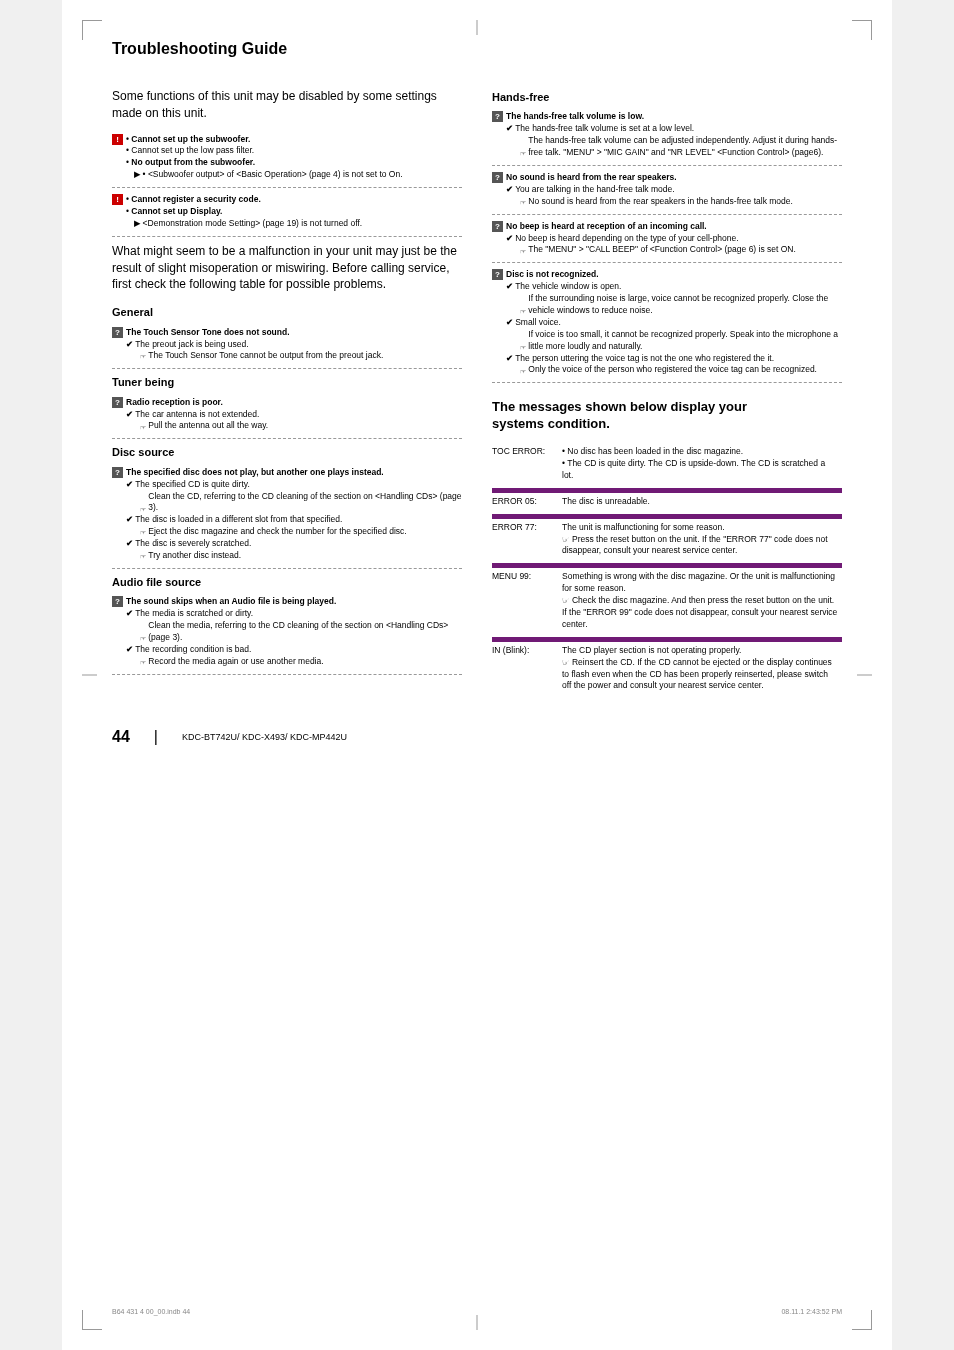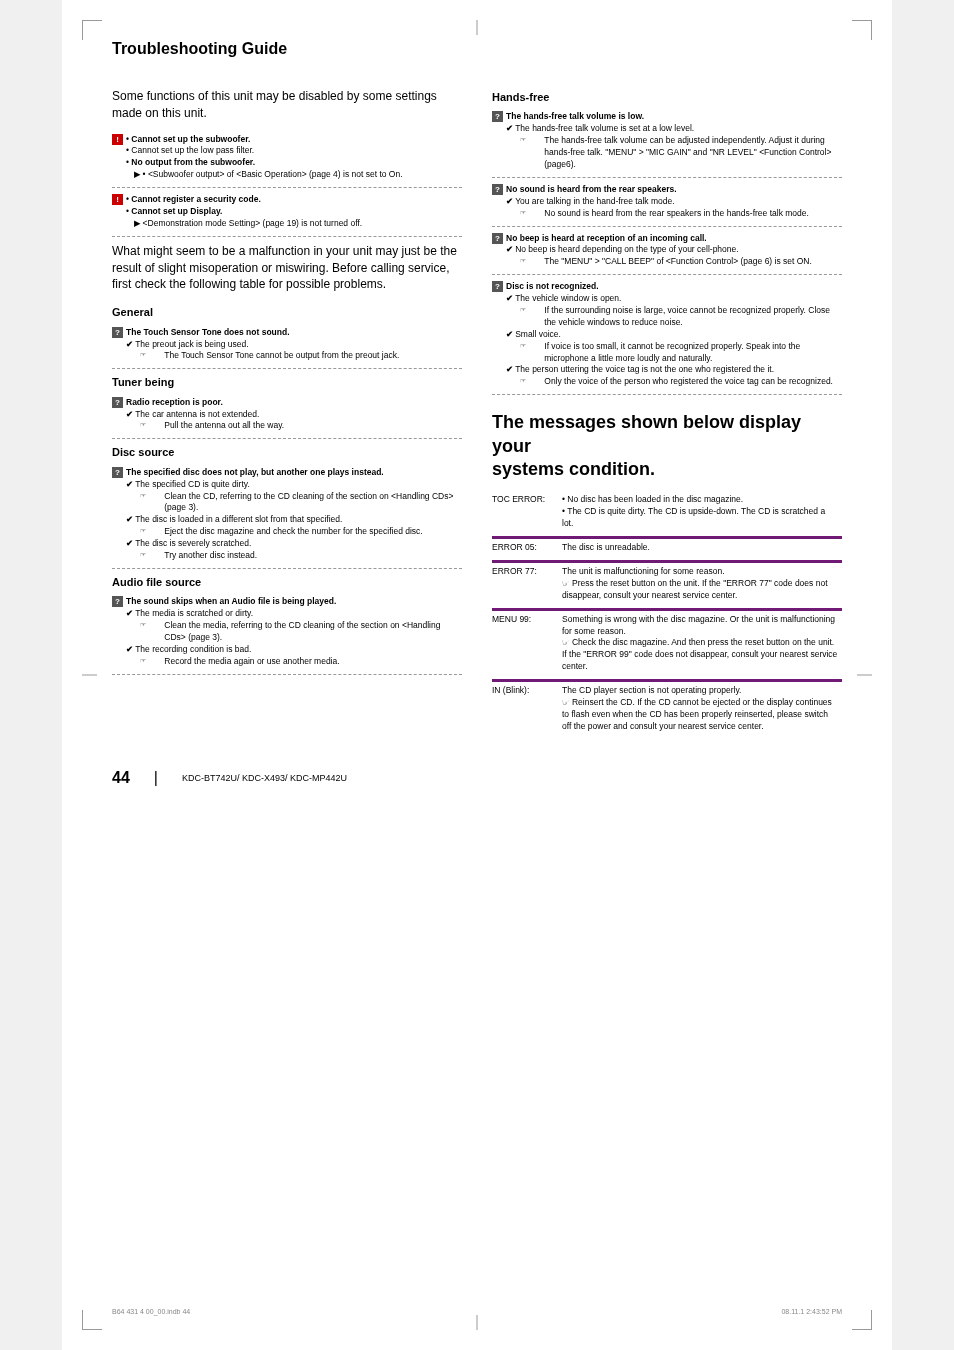--- a/index.html
+++ b/index.html
@@ -138,33 +138,33 @@
       gap: 2px;
       font-size: 8.5px;
       line-height: 1.4;
       padding-left: 8px;
     }
     .arrow-mark {
       flex-shrink: 0;
     }
     .ref-item {
       display: flex;
-      align-items: flex-start;
-      gap: 18px;
+      align-items: flex-end;
+      gap: 2px;
       font-size: 8.5px;
       line-height: 1.4;
       padding-left: 14px;
     }
     .ref-mark {
       flex-shrink: 0;
       font-size: 7px;
     }
     
     .msg-section-title {
-      font-size: 18px;
+      font-size: 13px;
       font-weight: bold;
       margin-bottom: 10px;
       line-height: 1.3;
     }
     .msg-table {
       width: 100%;
       font-size: 8.5px;
       line-height: 1.4;
       border-collapse: collapse;
     }
@@ -172,21 +172,21 @@
       vertical-align: top;
       padding: 3px 4px 6px 0;
     }
     .msg-table tr td:first-child {
       font-weight: normal;
       white-space: nowrap;
       padding-right: 8px;
       width: 70px;
     }
     .msg-divider {
-      border-top: 3px solid #701a75;
+      border-top: 5px solid #701a75;
     }
     
     .footer {
       margin-top: 30px;
       display: flex;
       align-items: center;
       gap: 24px;
       font-size: 9px;
     }
     .footer-number {

